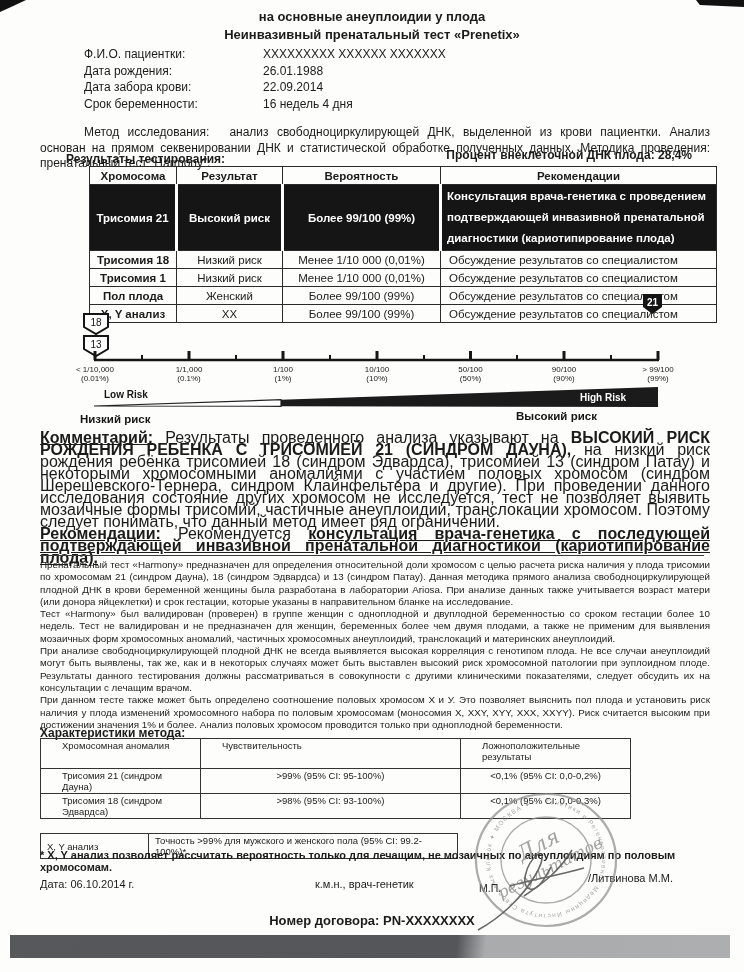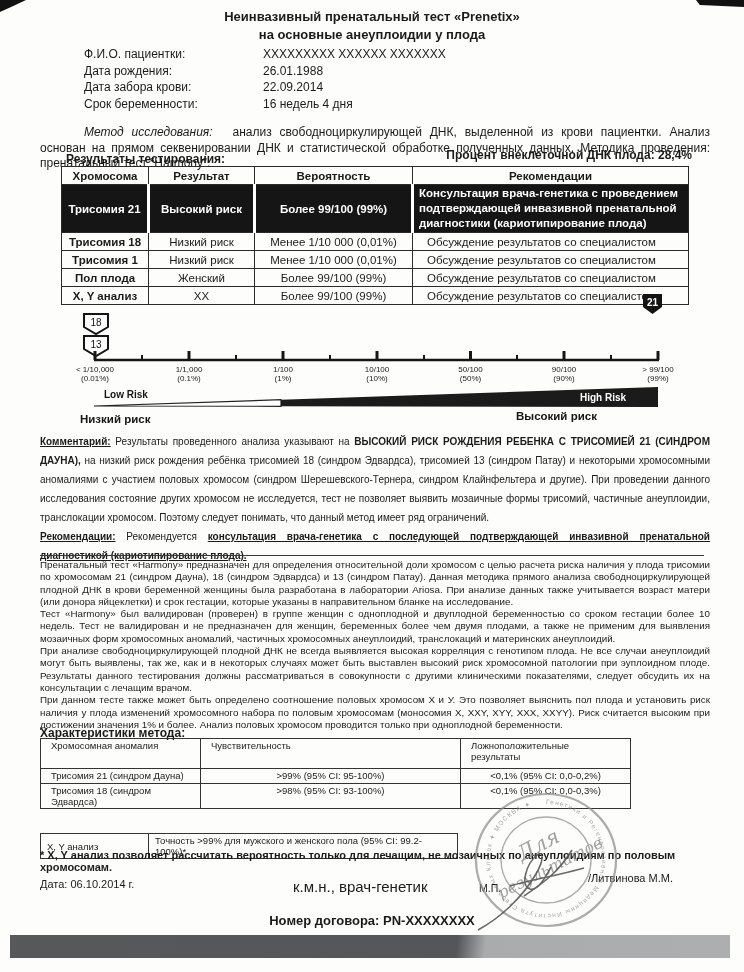--- a/index.html
+++ b/index.html
@@ -13,85 +13,85 @@
   .corner-tr{right:0;top:0;width:48px;height:7px;background:#111;
              clip-path:polygon(0 0,100% 0,100% 100%,8% 70%);}
   
   .title{left:0;top:8px;width:744px;text-align:center;font-size:13px;font-weight:bold;line-height:18px;}
   
   .info{left:84px;top:47px;font-size:12px;}
   .info-row{display:flex;height:16.5px;align-items:flex-start;gap:48px;}
   .info-label{width:131px;flex:none;}
   .info-value{font-weight:normal;}
   .method{left:40px;top:113px;width:670px;font-size:12px;line-height:15.6px;text-align:justify;text-indent:44px;}
-  .method .mlabel{margin-right:20px;font-style:italic;}
+  .method .mlabel{margin-right:20px;}
   
   .res-heading{left:66px;top:152px;font-size:12px;font-weight:bold;}
   .dna-percent{right:52px;top:148px;font-size:12px;font-weight:bold;}
   
   table{border-collapse:collapse;}
   .results-table{left:61px;top:166px;}
-  .results-table table{width:627px;table-layout:fixed;}
+  .results-table table{width:627px;table-layout:fixed;margin-left:28px;}
   .results-table col.c1{width:87px;} .results-table col.c2{width:106px;}
   .results-table col.c3{width:158px;} .results-table col.c4{width:276px;}
   .results-table td,.results-table th{border:1px solid #2a2a2a;font-size:11.5px;
       text-align:center;padding:1px 2px;height:15px;}
   .results-table th{font-weight:bold;height:15px;}
-  .results-table td.rec{text-align:left;padding-left:14px;}
+  .results-table td.rec{text-align:left;padding-left:8px;}
   .results-table tr.hl td{background:#151515;color:#fff;font-weight:bold;height:42px;}
   .results-table tr.hl td + td{border-left:3px solid #fff;}
-  .results-table tr.hl td.rec{line-height:15px;padding-left:5px;}
+  .results-table tr.hl td.rec{line-height:21px;padding-left:5px;}
   .results-table td.chrom{font-weight:bold;}
   
   .scale-svg{left:0;top:292px;}
   
-  .comment{left:40px;top:432px;width:670px;font-size:10px;line-height:19px;text-align:justify;}
+  .comment{left:40px;top:432px;width:670px;font-size:16px;line-height:12px;text-align:justify;}
   .u{text-decoration:underline;}
   .rule{left:40px;top:555px;width:664px;border-top:1.6px solid #3a3a3a;height:0;}
   
   .descr{left:40px;top:559px;width:670px;font-size:9.8px;line-height:12.3px;text-align:justify;}
   .descr p{margin:0;}
   .descr .dh{font-weight:bold;}
   
   .char-heading{left:40px;top:726px;font-size:12px;font-weight:bold;}
   .char-table{left:40px;top:738px;}
   .char-table table{width:590px;table-layout:fixed;}
   .char-table col.k1{width:160px;} .char-table col.k2{width:260px;} .char-table col.k3{width:170px;}
   .char-table td,.char-table th{border:1px solid #333;font-size:9.5px;font-weight:normal;
-       padding:1px 10px;vertical-align:top;}
+       padding:1px 21px;vertical-align:top;}
   .char-table th{text-align:left;height:27px;}
   .char-table td{height:12px;}
   .char-table td.cent{text-align:center;}
   .char-table td.multi{white-space:pre-line;line-height:12.5px;}
   .xy-table{left:40px;top:833px;}
   .xy-table table{width:417px;table-layout:fixed;}
   .xy-table col.x1{width:108px;} .xy-table col.x2{width:309px;}
   .xy-table td{border:1px solid #333;font-size:9.5px;padding:1px 6px;height:13px;}
   .footnote{left:40px;top:849px;width:670px;font-size:11px;font-weight:bold;}
   
   .f-date{left:40px;top:878px;font-size:11px;}
-  .f-doctor{left:293px;top:878px;font-size:15px;}
+  .f-doctor{left:315px;top:878px;font-size:11px;}
   .f-mp{left:479px;top:882px;font-size:10.5px;}
   .f-name{left:588px;top:872px;font-size:11px;}
   .contract{left:0;top:913px;width:744px;text-align:center;font-size:13px;font-weight:bold;}
   .bottom-bar{left:10px;top:935px;width:720px;height:23px;
       background:linear-gradient(97deg,#57585a 0%,#55565a 62%,#a9abad 66%,#acaeb0 100%);}
   .stamp{left:472px;top:788px;opacity:.92;}
 </style>
 </head>
 <body>
 
 <div class="page">
 
   <div class="abs corner-tl"></div>
   <div class="abs corner-tr"></div>
 
   <div class="abs title">
+    <div>на основные анеуплоидии у плода</div>
     <div>Неинвазивный пренатальный тест «Prenetix»</div>
-    <div>на основные анеуплоидии у плода</div>
   </div>
 
   <div class="abs info">
     <div class="info-row">
       <span class="info-label">Ф.И.О. пациентки:</span>
       <span class="info-value">XXXXXXXXX XXXXXX XXXXXXX</span>
     </div>
     <div class="info-row">
       <span class="info-label">Дата рождения:</span>
       <span class="info-value">26.01.1988</span>

